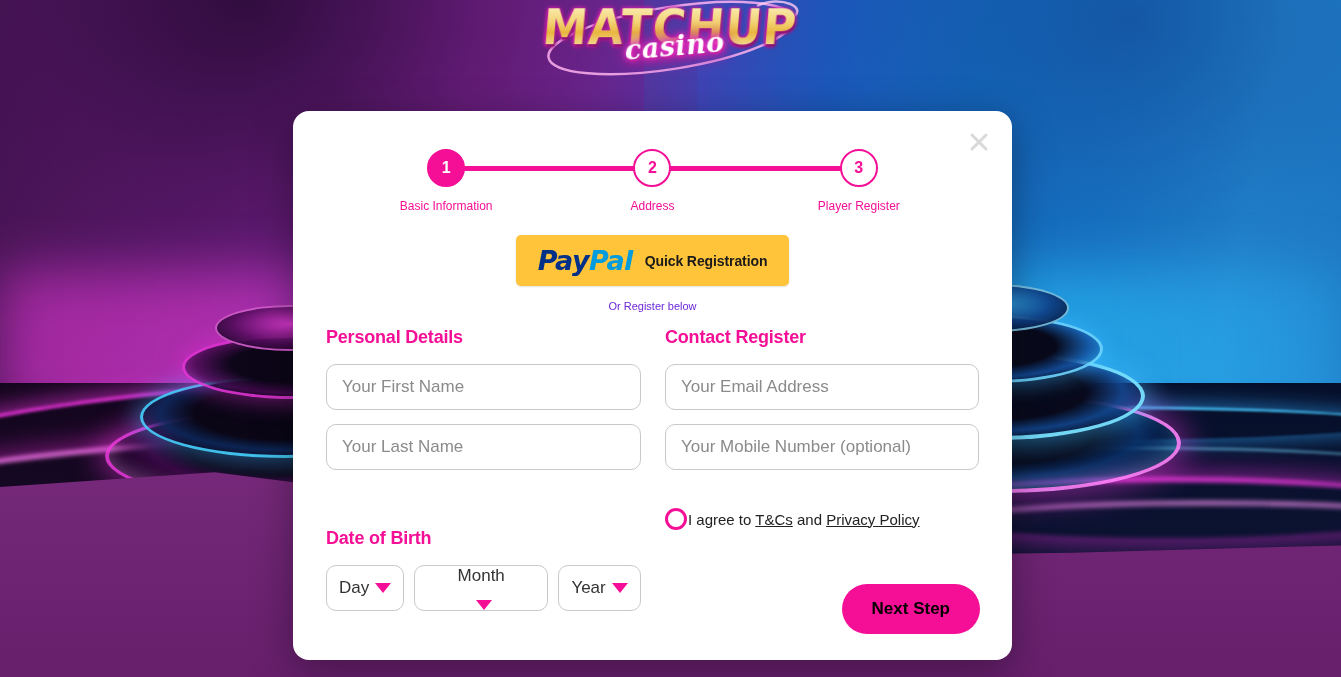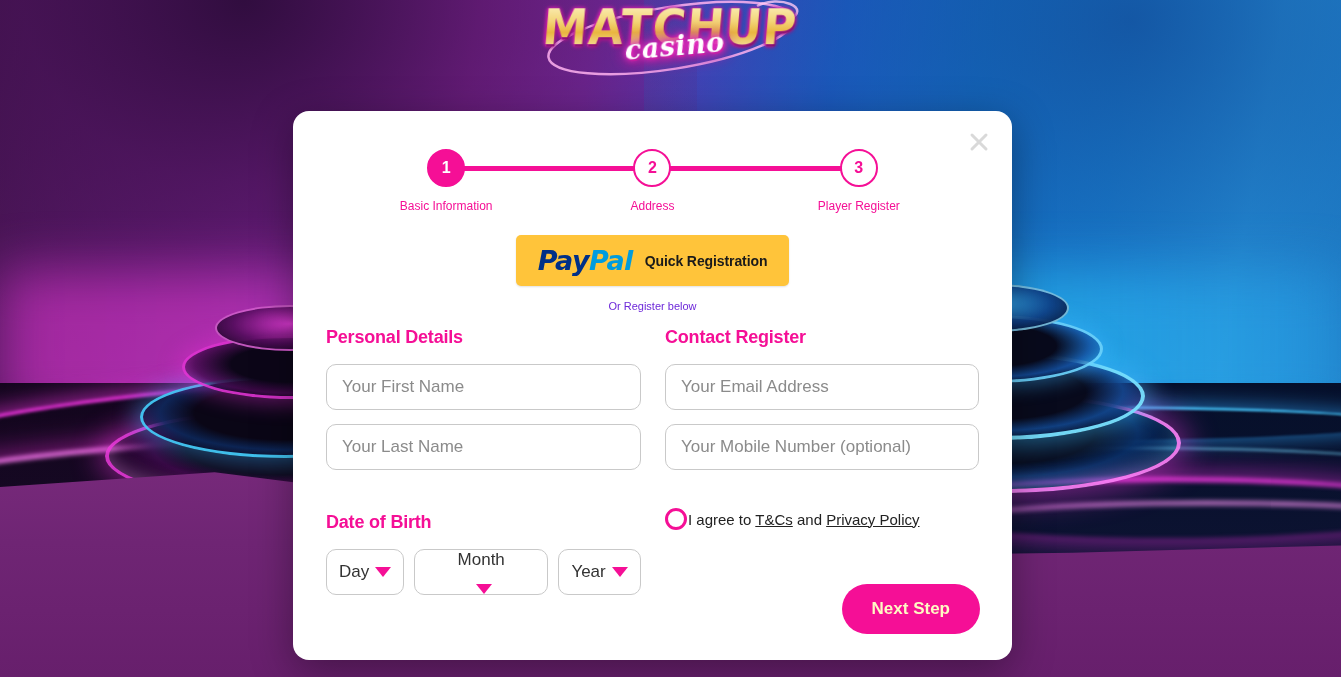--- a/index.html
+++ b/index.html
@@ -280,21 +280,21 @@
   .form-area {
     position: absolute; left: 33px; right: 33px; top: 216px;
     display: flex; gap: 24px;
   }
   .col { width: 315px; }
   .section-title {
     font-size: 18px; font-weight: bold; color: #F50F96;
     margin-bottom: 16px;
     letter-spacing: -0.2px;
   }
-  .section-title.spaced { margin-top: 28px; }
+  .section-title.spaced { margin-top: 44px; }
   .field {
     width: 100%; height: 46px;
     border: 1px solid #c9c9c9;
     border-radius: 10px;
     padding: 0 15px;
     font-size: 17px;
     color: #a16207;
     background: #fff;
     outline: none;
     margin-bottom: 14px;
@@ -339,21 +339,21 @@
     cursor: pointer;
     background: #fff;
   }
   .terms-text { font-size: 15px; color: #222; }
   .terms-text a { color: #222; text-decoration: underline; cursor: pointer; }
 
   
   .next-btn {
     position: absolute; right: 32px; bottom: 26px;
     background: #F50F96;
-    color: #fef9c3;
+    color: #000000;
     border: none;
     border-radius: 26px;
     padding: 0 30px;
     height: 50px;
     font-size: 17px;
     font-weight: bold;
     cursor: pointer;
     font-family: "Liberation Sans", sans-serif;
   }
 </style>

